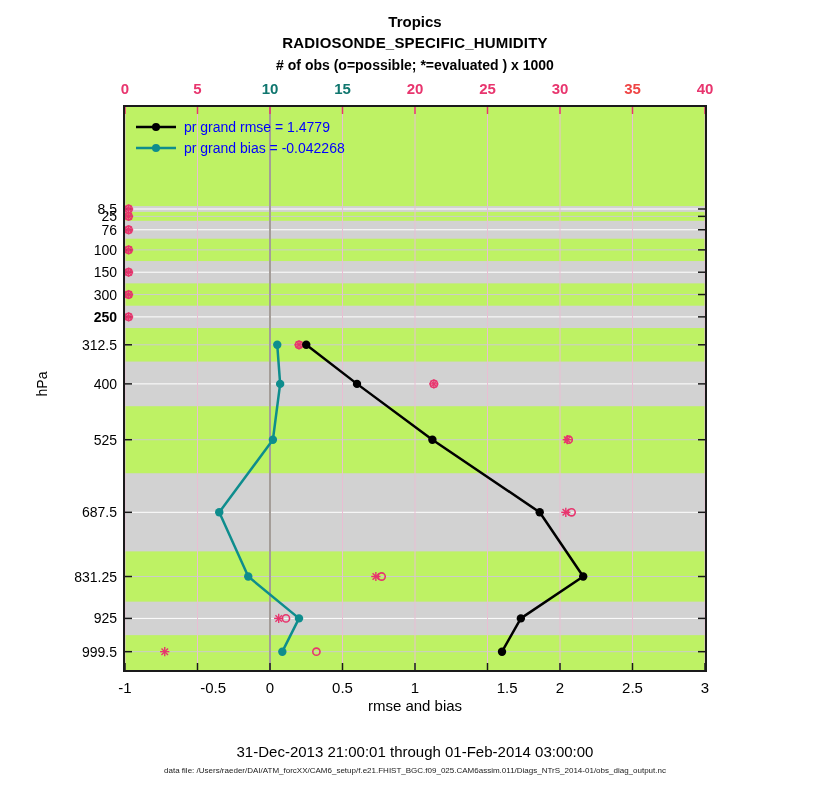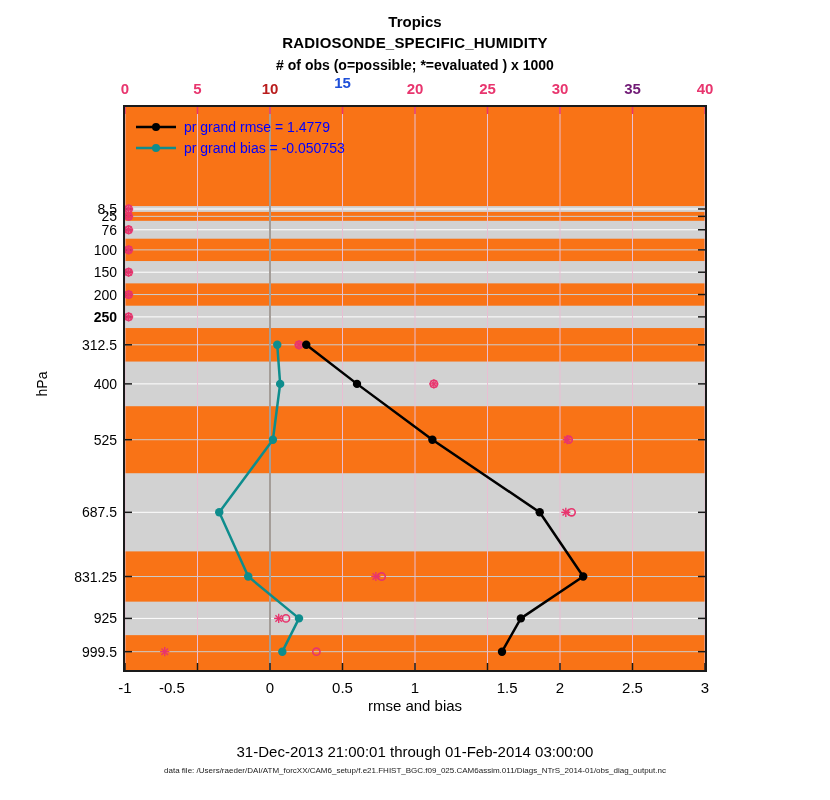--- a/index.html
+++ b/index.html
@@ -6,21 +6,21 @@
   #figure{
     position:relative;width:830px;height:800px;background:#ffffff;
     font-family:"Liberation Sans", sans-serif;overflow:hidden;
   }
   .ttl{position:absolute;left:123px;width:584px;text-align:center;color:#000;}
   #title-region{top:13px;font-size:15px;font-weight:bold;}
   #title-variable{top:34px;font-size:15px;font-weight:bold;letter-spacing:0.2px;}
   #top-axis-label{top:57px;font-size:14px;font-weight:bold;}
   #plot-area{
     position:absolute;left:123px;top:105px;width:584px;height:567px;
-    border:2px solid #1a1a1a;box-sizing:border-box;background:#f97316;
+    border:2px solid #1a1a1a;box-sizing:border-box;background:#bef264;
   }
   #chart-svg{position:absolute;left:0;top:0;}
   #legend{position:absolute;left:10px;top:9px;}
   .legend-row{display:flex;align-items:center;height:21px;}
   .legend-swatch{margin-right:7px;}
   .legend-label{font-size:14px;}
   .tick-label{position:absolute;color:#000;white-space:nowrap;}
   .top-tick .tick-label{font-size:15px;font-weight:bold;}
   .bot-tick{font-size:15px;}
   .y-tick{font-size:14px;}
@@ -37,26 +37,26 @@
 
 <div id="figure">
 
   <div class="ttl" id="title-variable">RADIOSONDE_SPECIFIC_HUMIDITY</div>
   <div class="ttl" id="title-region">Tropics</div>
   <div class="ttl" id="top-axis-label"># of obs (o=possible; *=evaluated ) x 1000</div>
 
   <div id="top-ticks" class="top-tick">
       <span class="tick-label" style="left: 95px; top: 80px; width: 60px; text-align: center; color: rgb(232, 53, 110);">0</span>
       <span class="tick-label" style="left: 167.5px; top: 80px; width: 60px; text-align: center; color: rgb(232, 53, 110);">5</span>
-      <span class="tick-label" style="left: 240px; top: 80px; width: 60px; text-align: center; color: #b91c1c;">10</span>
-      <span class="tick-label" style="left: 312.5px; top: 74px; width: 60px; text-align: center; color: #1d4ed8;">15</span>
+      <span class="tick-label" style="left: 240px; top: 80px; width: 60px; text-align: center; color: #0f766e;">10</span>
+      <span class="tick-label" style="left: 312.5px; top: 80px; width: 60px; text-align: center; color: #0f766e;">15</span>
       <span class="tick-label" style="left: 385px; top: 80px; width: 60px; text-align: center; color: rgb(232, 53, 110);">20</span>
       <span class="tick-label" style="left: 457.5px; top: 80px; width: 60px; text-align: center; color: rgb(232, 53, 110);">25</span>
       <span class="tick-label" style="left: 530px; top: 80px; width: 60px; text-align: center; color: rgb(232, 53, 110);">30</span>
-      <span class="tick-label" style="left: 602.5px; top: 80px; width: 60px; text-align: center; color: #701a75;">35</span>
+      <span class="tick-label" style="left: 602.5px; top: 80px; width: 60px; text-align: center; color: #ef4444;">35</span>
       <span class="tick-label" style="left: 675px; top: 80px; width: 60px; text-align: center; color: rgb(232, 53, 110);">40</span>
     </div>
 
   <div id="plot-area">
     <svg id="chart-svg" width="580" height="563">
         <rect x="0" y="99.0934" width="580" height="5.8071000000000055" fill="#d2d2d2"></rect>
         <rect x="0" y="113.8345" width="580" height="17.86799999999998" fill="#d2d2d2"></rect>
         <rect x="0" y="154.0375" width="580" height="22.335000000000008" fill="#d2d2d2"></rect>
         <rect x="0" y="198.70749999999998" width="580" height="22.335000000000036" fill="#d2d2d2"></rect>
         <rect x="0" y="254.54500000000002" width="580" height="44.66999999999996" fill="#d2d2d2"></rect>
@@ -225,46 +225,46 @@
           <line x1="1" y1="5" x2="41" y2="5" stroke="#000000" stroke-width="2.5"></line>
           <circle cx="21" cy="5" r="4" fill="#000000"></circle>
         </svg>
         <span class="legend-label" style="color: rgb(0, 0, 255);">pr grand rmse = 1.4779</span>
       </div>
       <div class="legend-row">
         <svg class="legend-swatch" width="42" height="10">
           <line x1="1" y1="5" x2="41" y2="5" stroke="#0e8d8d" stroke-width="2.5"></line>
           <circle cx="21" cy="5" r="4" fill="#0e8d8d"></circle>
         </svg>
-        <span class="legend-label" style="color: rgb(0, 0, 255);">pr grand bias = -0.050753</span>
+        <span class="legend-label" style="color: rgb(0, 0, 255);">pr grand bias = -0.042268</span>
       </div>
     </div>
   </div>
 
   <div id="y-ticks" class="y-tick">
       <span class="tick-label" style="left: 37px; top: 200.997px; width: 80px; text-align: right;">8.5</span>
       <span class="tick-label" style="left: 37px; top: 208.368px; width: 80px; text-align: right;">25</span>
       <span class="tick-label" style="left: 37px; top: 221.768px; width: 80px; text-align: right;">76</span>
       <span class="tick-label" style="left: 37px; top: 241.87px; width: 80px; text-align: right;">100</span>
       <span class="tick-label" style="left: 37px; top: 264.205px; width: 80px; text-align: right;">150</span>
-      <span class="tick-label" style="left: 37px; top: 286.54px; width: 80px; text-align: right;">200</span>
+      <span class="tick-label" style="left: 37px; top: 286.54px; width: 80px; text-align: right;">300</span>
       <span class="tick-label" style="left: 37px; top: 308.875px; width: 80px; text-align: right; font-weight: bold;">250</span>
       <span class="tick-label" style="left: 37px; top: 336.794px; width: 80px; text-align: right;">312.5</span>
       <span class="tick-label" style="left: 37px; top: 375.88px; width: 80px; text-align: right;">400</span>
       <span class="tick-label" style="left: 37px; top: 431.717px; width: 80px; text-align: right;">525</span>
       <span class="tick-label" style="left: 37px; top: 504.306px; width: 80px; text-align: right;">687.5</span>
       <span class="tick-label" style="left: 37px; top: 568.519px; width: 80px; text-align: right;">831.25</span>
       <span class="tick-label" style="left: 37px; top: 610.398px; width: 80px; text-align: right;">925</span>
       <span class="tick-label" style="left: 37px; top: 643.677px; width: 80px; text-align: right;">999.5</span>
     </div>
   <div id="y-axis-label">hPa</div>
 
   <div id="bot-ticks" class="bot-tick">
       <span class="tick-label" style="left: 95px; top: 679px; width: 60px; text-align: center;">-1</span>
-      <span class="tick-label" style="left: 159px; top: 679px; width: 60px; text-align: left;">-0.5</span>
+      <span class="tick-label" style="left: 166px; top: 679px; width: 60px; text-align: right;">-0.5</span>
       <span class="tick-label" style="left: 240px; top: 679px; width: 60px; text-align: center;">0</span>
       <span class="tick-label" style="left: 312.5px; top: 679px; width: 60px; text-align: center;">0.5</span>
       <span class="tick-label" style="left: 385px; top: 679px; width: 60px; text-align: center;">1</span>
       <span class="tick-label" style="left: 457.5px; top: 679px; width: 60px; text-align: right;">1.5</span>
       <span class="tick-label" style="left: 530px; top: 679px; width: 60px; text-align: center;">2</span>
       <span class="tick-label" style="left: 602.5px; top: 679px; width: 60px; text-align: center;">2.5</span>
       <span class="tick-label" style="left: 675px; top: 679px; width: 60px; text-align: center;">3</span>
     </div>
   <div id="x-axis-label">rmse and bias</div>
 

